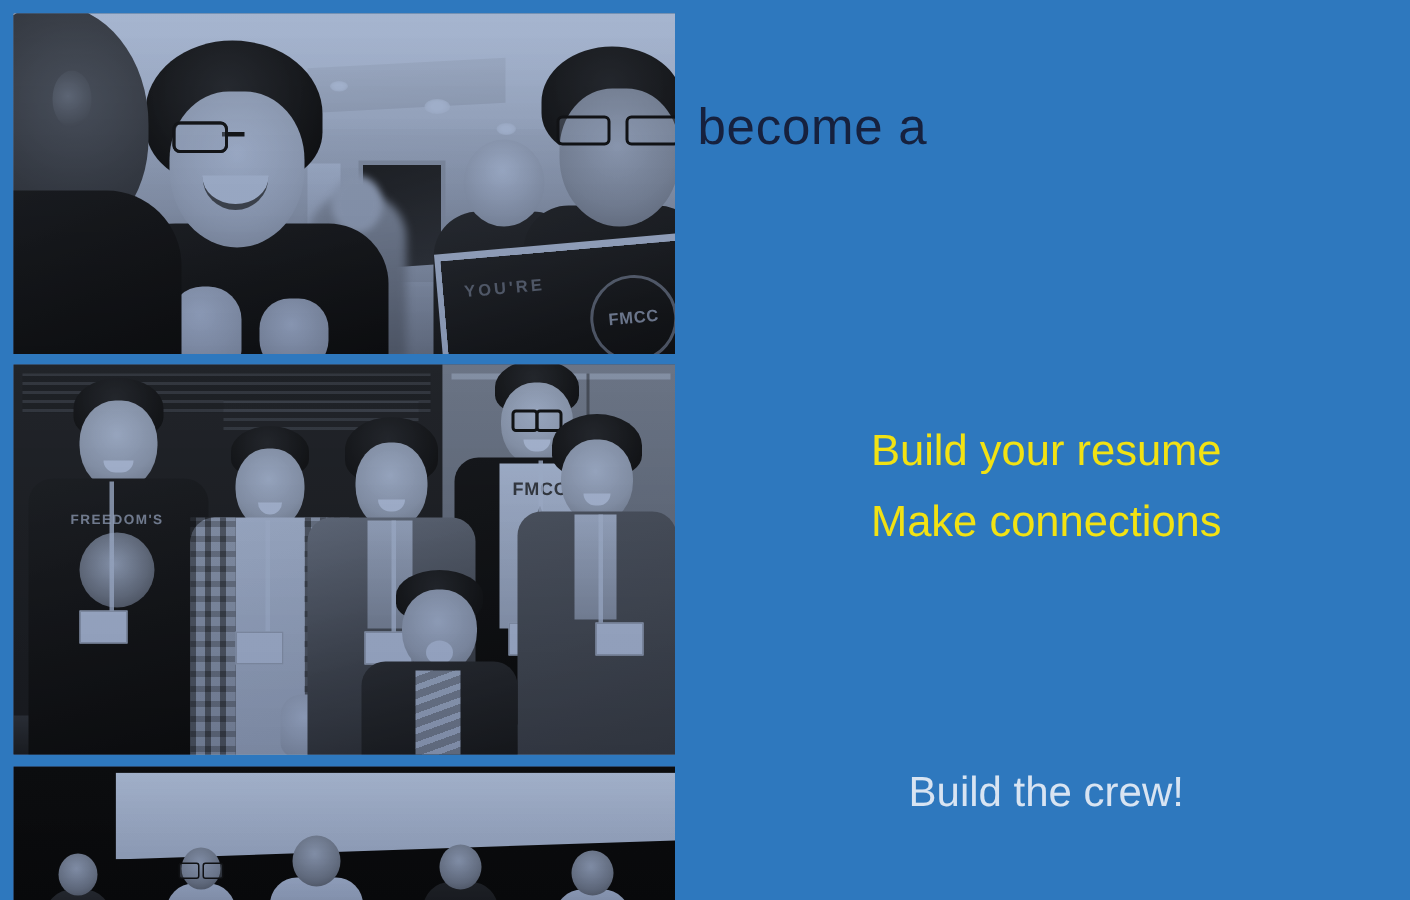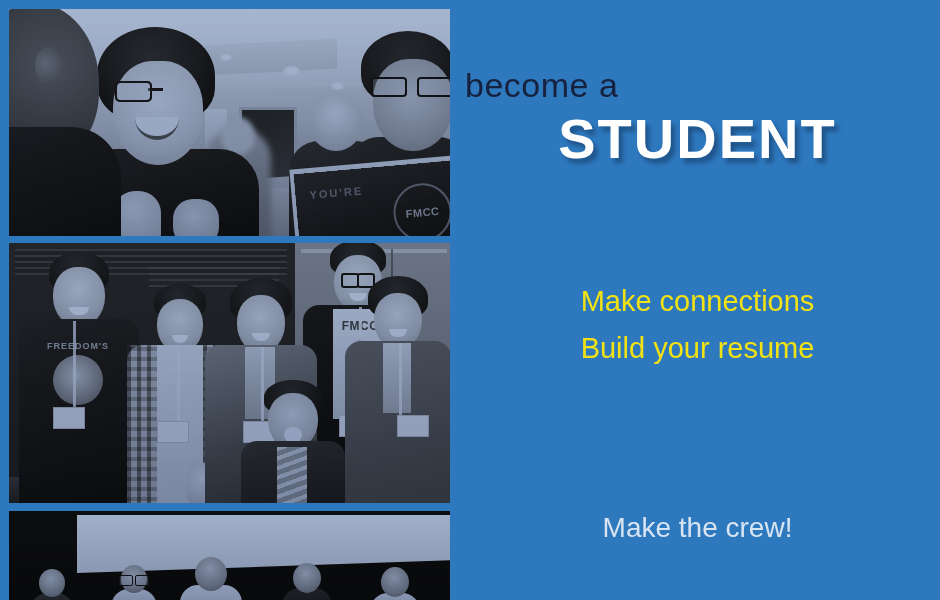--- a/index.html
+++ b/index.html
@@ -717,25 +717,24 @@
       </div>
     </div>
 
   </div>
 
   <div class="text-column">
 
     <div class="eyebrow">become a</div>
 
     <div class="headline">
-      <span>STUDENT</span>
     </div>
 
     <div class="benefits">
+      <div class="benefit">Build your resume</div>
       <div class="benefit">Make connections</div>
-      <div class="benefit">Build your resume</div>
     </div>
 
-    <div class="cta">Make the crew!</div>
+    <div class="cta">Build the crew!</div>
 
   </div>
 
 </div>
 
 </body></html>

